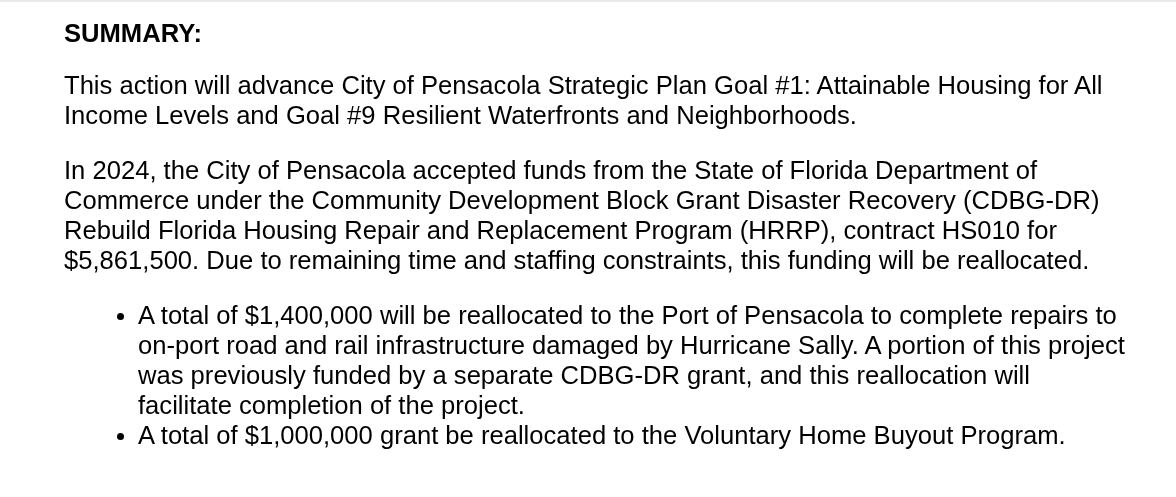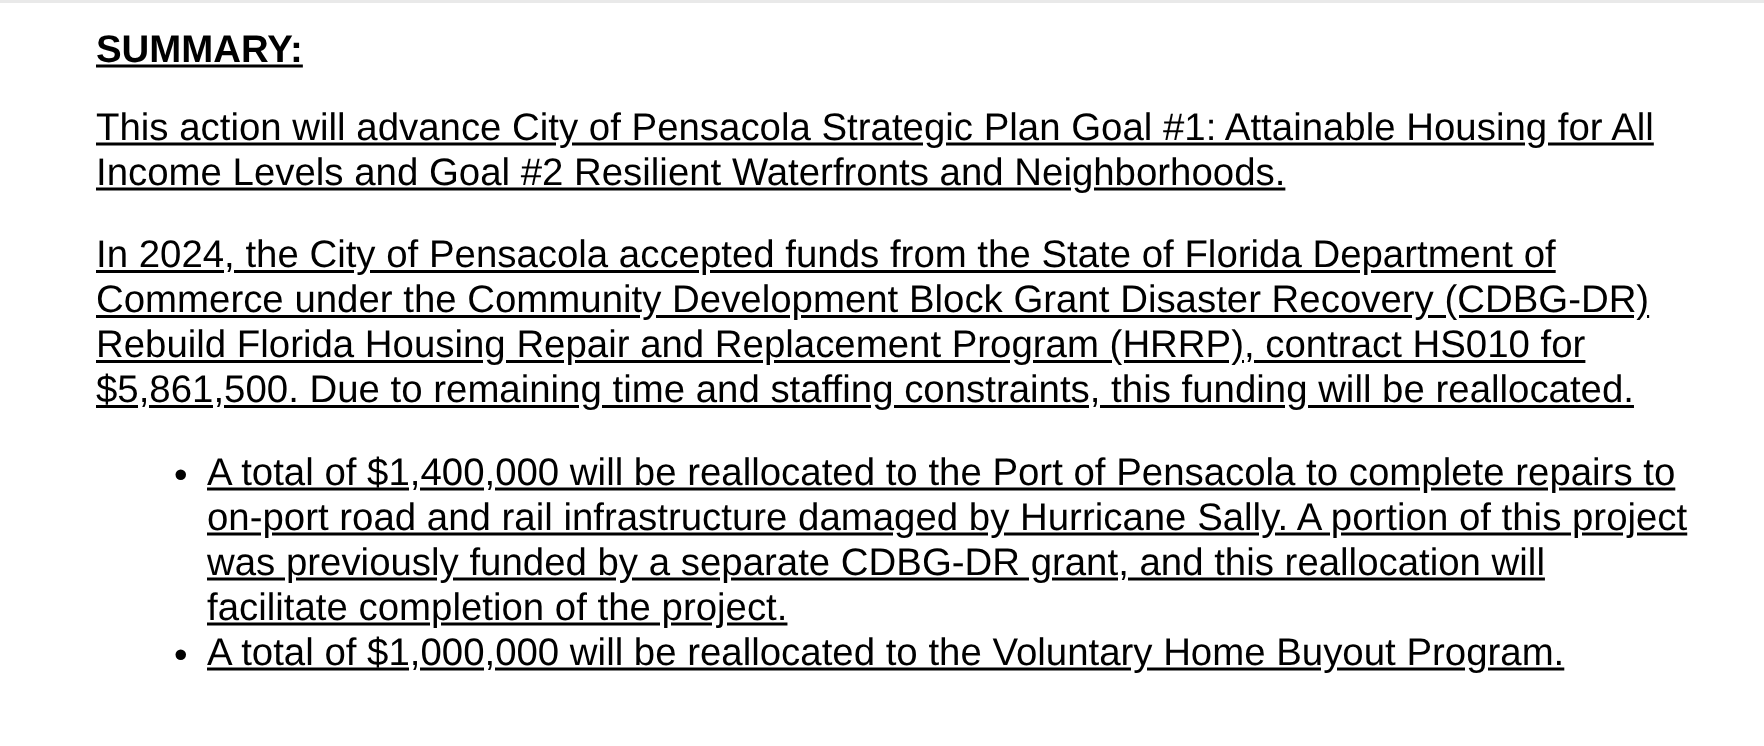--- a/index.html
+++ b/index.html
@@ -15,21 +15,20 @@
       overflow: hidden;
     }
     .top-rule {
       height: 2px;
       background: #e9e9e9;
     }
     .doc {
       padding: 16px 47px 0 64px;
       font-size: 25.6px;
       line-height: 30px;
-      text-decoration: underline;
     }
     .doc-heading {
       margin: 0 0 22px 0;
       font-size: 25.6px;
       font-weight: bold;
       line-height: 30px;
     }
     .doc-para {
       margin: 0 0 25px 0;
     }
@@ -54,22 +53,22 @@
   </style>
 </head>
 <body>
 
 <div class="top-rule"></div>
 
 <div class="doc">
 
   <h2 class="doc-heading">SUMMARY:</h2>
 
-  <p class="doc-para">This action will advance City of Pensacola Strategic Plan Goal #1: Attainable Housing for All Income Levels and Goal #2 Resilient Waterfronts and Neighborhoods.</p>
+  <p class="doc-para">This action will advance City of Pensacola Strategic Plan Goal #1: Attainable Housing for All Income Levels and Goal #9 Resilient Waterfronts and Neighborhoods.</p>
 
   <p class="doc-para">In 2024, the City of Pensacola accepted funds from the State of Florida Department of Commerce under the Community Development Block Grant Disaster Recovery (CDBG-DR) Rebuild Florida Housing Repair and Replacement Program (HRRP), contract HS010 for $5,861,500. Due to remaining time and staffing constraints, this funding will be reallocated.</p>
 
   <ul class="doc-bullets">
     <li>A total of $1,400,000 will be reallocated to the Port of Pensacola to complete repairs to on-port road and rail infrastructure damaged by Hurricane Sally. A portion of this project was previously funded by a separate CDBG-DR grant, and this reallocation will facilitate completion of the project.</li>
-    <li>A total of $1,000,000 will be reallocated to the Voluntary Home Buyout Program.</li>
+    <li>A total of $1,000,000 grant be reallocated to the Voluntary Home Buyout Program.</li>
   </ul>
 
 </div>
 
 </body></html>

